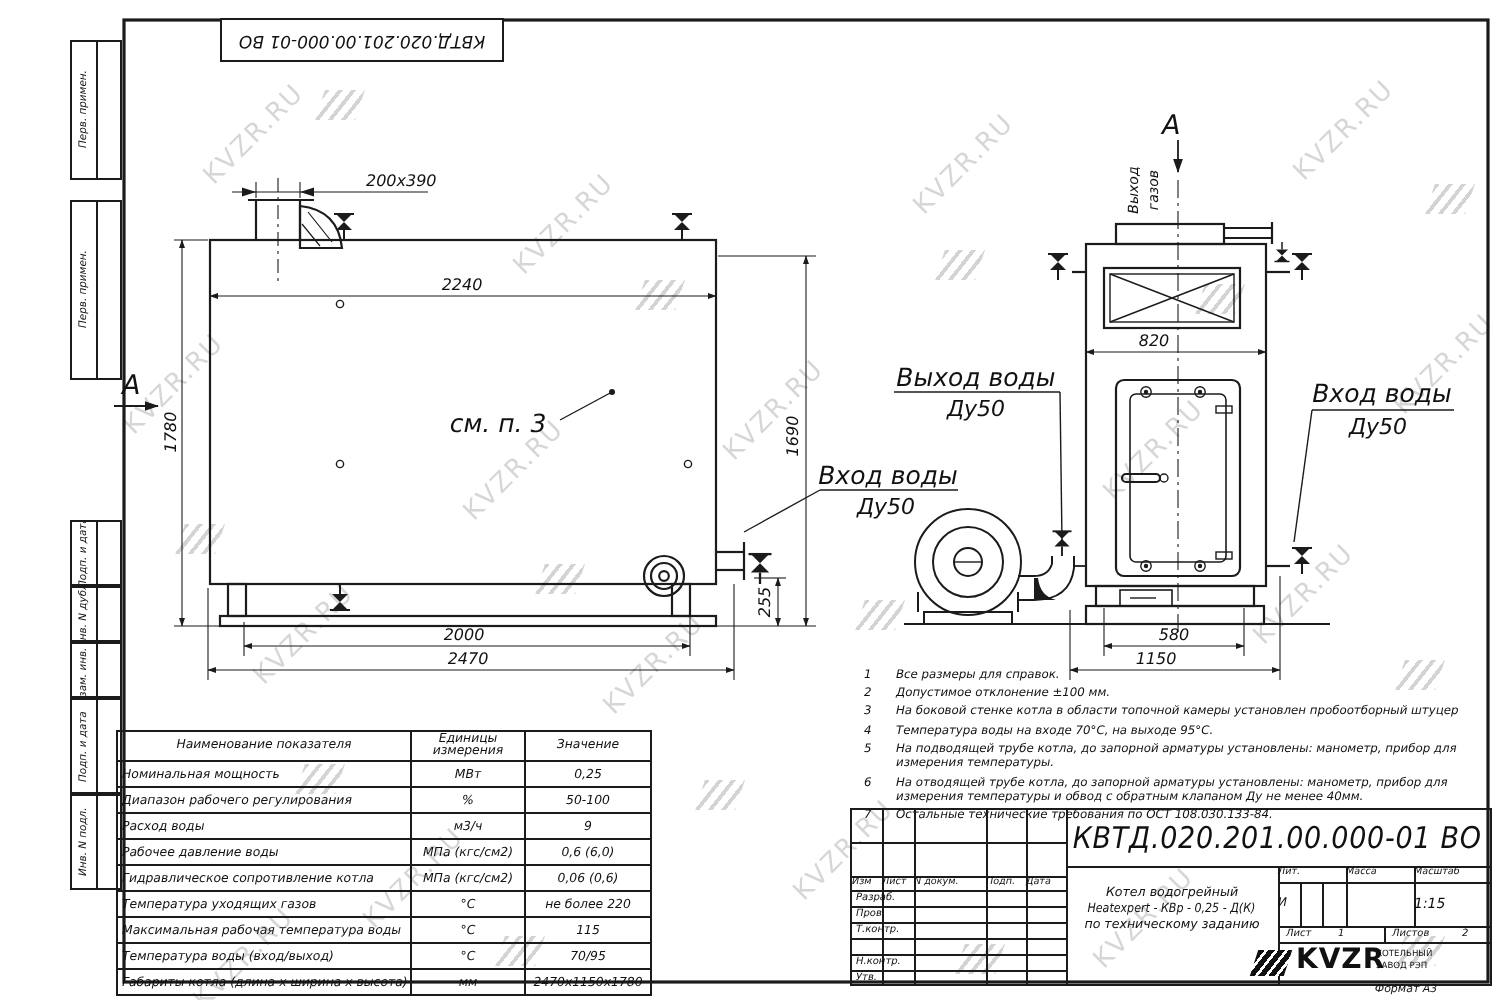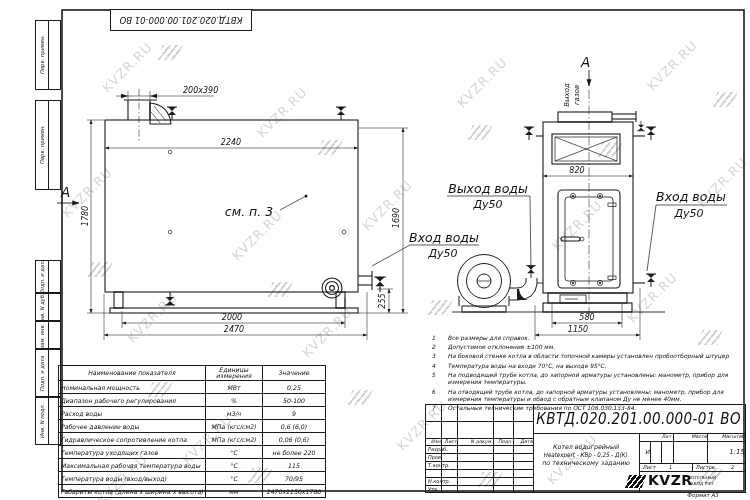--- a/index.html
+++ b/index.html
@@ -33,21 +33,21 @@
             table-layout:fixed;border:1.4px solid #1b1b1b;font:italic 6.2px "DejaVu Sans",sans-serif}
   table.tbl td{border:1px solid #1b1b1b;padding:0 2px;height:12px;overflow:hidden;white-space:nowrap}
   table.tbl td.hd{text-align:center;height:14px;white-space:normal;line-height:1.05}
   table.tbl td.u,table.tbl td.v{text-align:center}
   col.c1{width:147px}col.c2{width:57px}col.c3{width:63px}
   
   .tb{position:absolute;left:425px;top:404px;width:319px;height:87px;border:1.4px solid #1b1b1b;
       box-sizing:content-box;background:transparent}
   .tb .vl{position:absolute;width:1px;background:#1b1b1b}
   .tb .hl{position:absolute;height:1px;background:#1b1b1b}
-  .tbs{position:absolute;font:italic 4.8px "DejaVu Sans",sans-serif;text-align:right;white-space:nowrap}
+  .tbs{position:absolute;font:italic 4.8px "DejaVu Sans",sans-serif;text-align:left;white-space:nowrap}
   .tbl-lab{position:absolute;font:italic 5px "DejaVu Sans",sans-serif;white-space:nowrap}
   .bignum{position:absolute;left:107px;top:0;width:212px;height:28px;display:flex;align-items:center;
           justify-content:center}
   .bignum span{font:italic 15px "DejaVu Sans",sans-serif;letter-spacing:.4px;transform:scaleX(.9);white-space:nowrap}
   .tname{position:absolute;left:107px;top:28px;width:106px;height:42px;display:flex;flex-direction:column;
          align-items:center;justify-content:center;gap:1px;text-align:center}
   .tname span{font:italic 6.3px "DejaVu Sans",sans-serif;white-space:nowrap}
   .tname .n2{transform:scaleX(.88)}
   .logo{position:absolute;left:196px;top:66px;width:92px;height:21px}
   .logo .ic{position:absolute;left:5px;top:4px;width:17px;height:13px;

